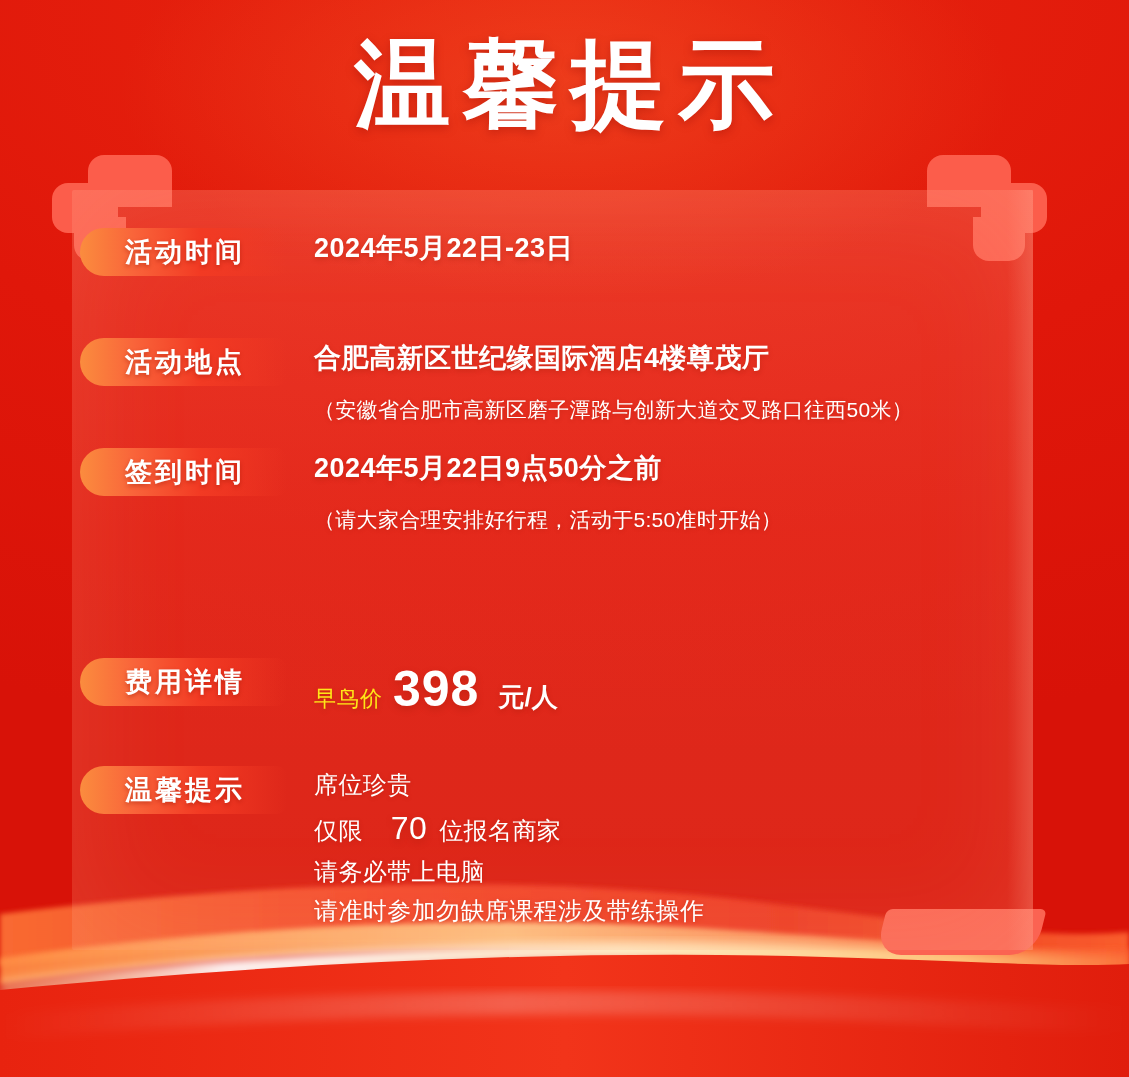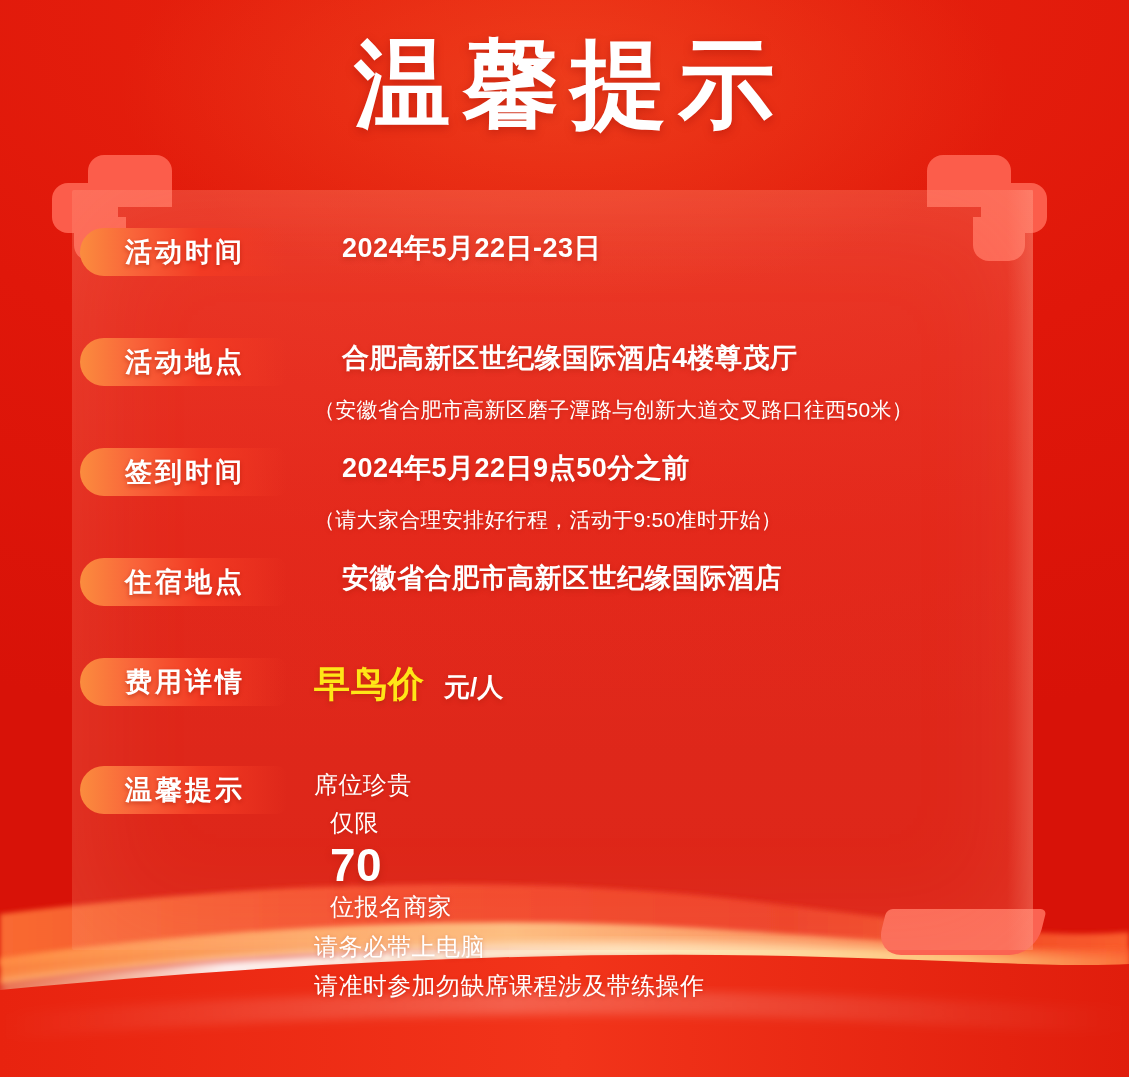--- a/index.html
+++ b/index.html
@@ -99,51 +99,51 @@
   .pill-label{
     font-size:27px; font-weight:700; color:#fff; letter-spacing:3px; text-indent:3px;
     text-shadow:0 2px 4px rgba(150,20,0,.45);
     white-space:nowrap;
   }
 
   .content{ flex:1 1 auto; padding-left:27px; padding-top:2px; }
 
   .c-main{
     font-size:27px; font-weight:700; color:#ffffff; letter-spacing:.5px;
-    text-shadow:0 2px 5px rgba(150,25,5,.35); white-space:nowrap;margin-left:28px;
+    text-shadow:0 2px 5px rgba(150,25,5,.35); white-space:nowrap;
   }
   .c-sub{
     font-size:21px; font-weight:400; color:#ffffff; margin-top:20px; letter-spacing:.3px;
     text-shadow:0 1px 4px rgba(150,25,5,.3); white-space:nowrap;
   }
 
   
   .fee{ display:flex; align-items:baseline; white-space:nowrap; padding-top:0; }
   .fee-tag{
-    font-size:36px; font-weight:700; color:#ffe617; letter-spacing:1px;
+    font-size:22px; font-weight:400; color:#ffe617; letter-spacing:1px;
     text-shadow:0 2px 5px rgba(140,40,0,.4);
   }
   .fee-num{
     font-size:50px; font-weight:700; color:#ffffff; margin-left:10px; letter-spacing:1px;
     text-shadow:0 3px 7px rgba(150,25,5,.35);
   }
   .fee-unit{
     font-size:26px; font-weight:700; color:#ffffff; margin-left:19px;
     text-shadow:0 2px 5px rgba(150,25,5,.35);
   }
 
   
   .notes{ padding-top:0; }
   .note-line{
     font-size:24px; color:#ffffff; font-weight:400; line-height:1.62;
     letter-spacing:.4px; text-shadow:0 1px 4px rgba(150,25,5,.3); white-space:nowrap;
   }
-  .note-line.hl{ display:flex; align-items:baseline; line-height:1.2; margin:4px 0 6px;flex-direction:column; }
+  .note-line.hl{ display:flex; align-items:baseline; line-height:1.2; margin:4px 0 6px; }
   .note-hl-num{
-    font-size:46px; font-weight:700; color:#ffffff; margin:0 12px 0 16px;
+    font-size:32px; font-weight:400; color:#ffffff; margin:0 12px 0 28px;
     text-shadow:0 3px 7px rgba(150,25,5,.35);
   }
 </style>
 </head>
 <body>
 
 <div class="bg"></div>
 <div class="bg-glow-top"></div>
 
 <div class="waves">
@@ -236,40 +236,33 @@
         <div class="c-sub">（安徽省合肥市高新区磨子潭路与创新大道交叉路口往西50米）</div>
       </div>
     </div>
 
     <div class="row" style="top:258px;">
       <div class="pill">
         <span class="pill-label">签到时间</span>
       </div>
       <div class="content">
         <div class="c-main">2024年5月22日9点50分之前</div>
-        <div class="c-sub">（请大家合理安排好行程，活动于9:50准时开始）</div>
-      </div>
-    </div>
-
-    <div class="row" style="top:368px;">
-      <div class="pill">
-        <span class="pill-label">住宿地点</span>
-      </div>
-      <div class="content">
-        <div class="c-main">安徽省合肥市高新区世纪缘国际酒店</div>
-      </div>
-    </div>
+        <div class="c-sub">（请大家合理安排好行程，活动于5:50准时开始）</div>
+      </div>
+    </div>
+
 
     <div class="row" style="top:468px;">
       <div class="pill">
         <span class="pill-label">费用详情</span>
       </div>
       <div class="content">
         <div class="fee">
           <span class="fee-tag">早鸟价</span>
+          <span class="fee-num">398</span>
           <span class="fee-unit">元/人</span>
         </div>
       </div>
     </div>
 
     <div class="row" style="top:576px;">
       <div class="pill">
         <span class="pill-label">温馨提示</span>
       </div>
       <div class="content notes">

